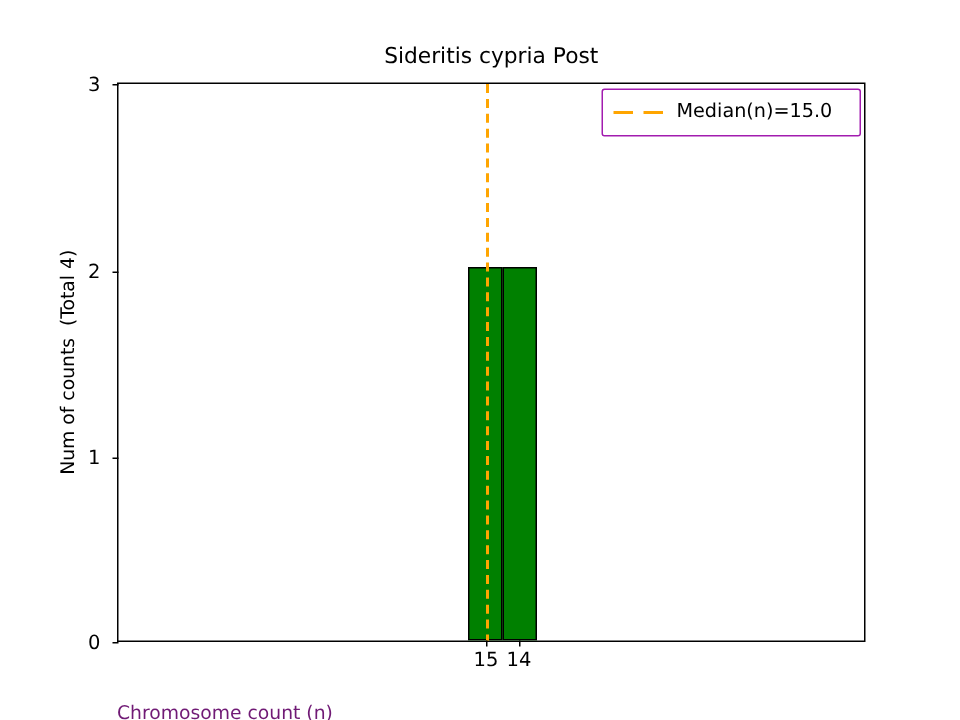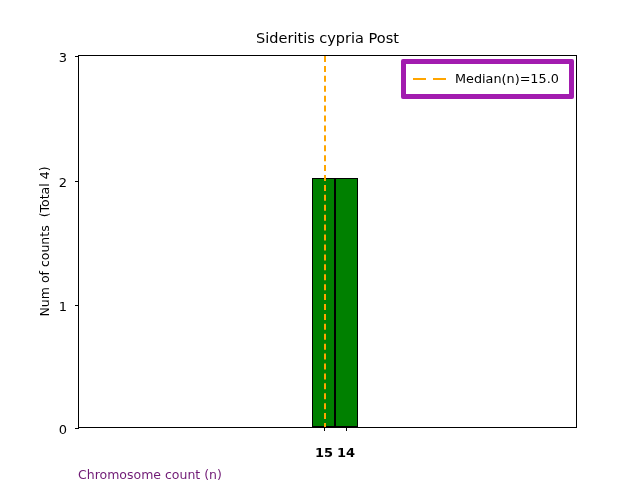--- a/index.html
+++ b/index.html
@@ -86,26 +86,25 @@
   .xtick {
     position: absolute;
     top: 100%;
     width: 0;
     height: 4px;
     border-left: 1.1px solid #000000;
   }
   .xtick-label {
     position: absolute;
     top: 100%;
-    margin-top: 18px;
+    margin-top: 6px;
     transform: translateX(-50%);
     font-size: 13px;
     color: #000000;
     white-space: nowrap;
-    font-weight: bold;
   }
   
   .xlabel {
     position: absolute;
     left: 78px;
     top: 467px;
     width: 499px;
     text-align: left;
     font-size: 12.5px;
     color: #701a75;
@@ -124,21 +123,21 @@
     white-space: pre;
   }
   
   .legend {
     position: absolute;
     left: 322px;
     top: 3px;
     width: 173px;
     box-sizing: border-box;
     background: #ffffff;
-    border: 5px solid #a21caf;
+    border: 1px solid #a21caf;
     border-radius: 2px;
     padding: 6px 7px 7px 7px;
   }
   .legend-row {
     display: flex;
     align-items: flex-start;
   }
   .legend-sample {
     flex: 0 0 auto;
     width: 34px;

